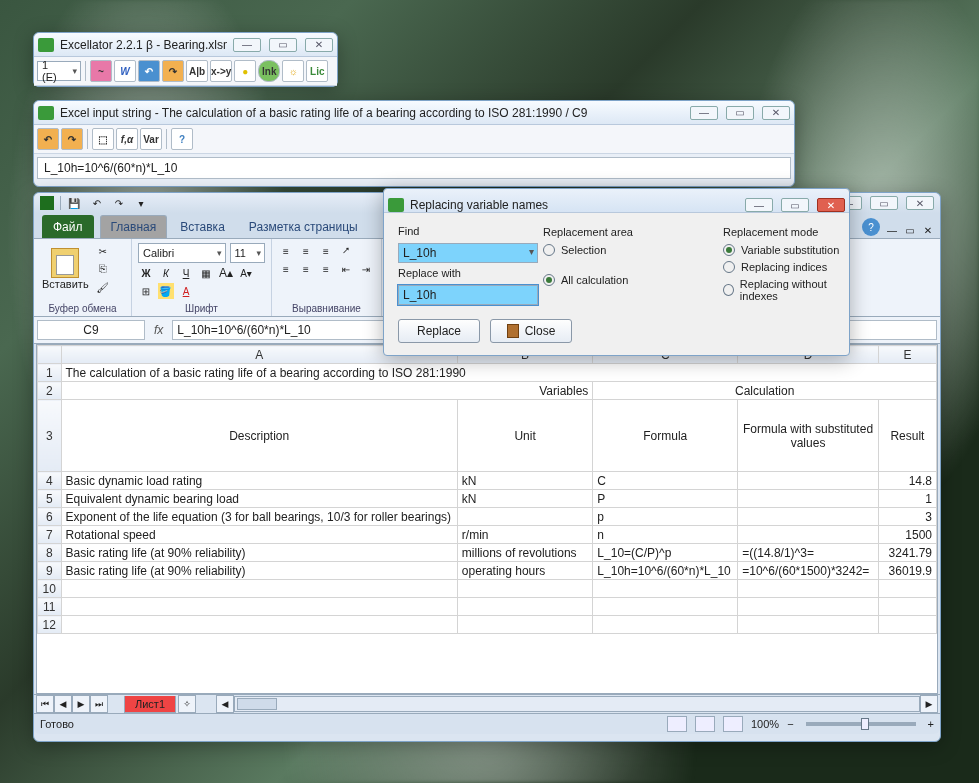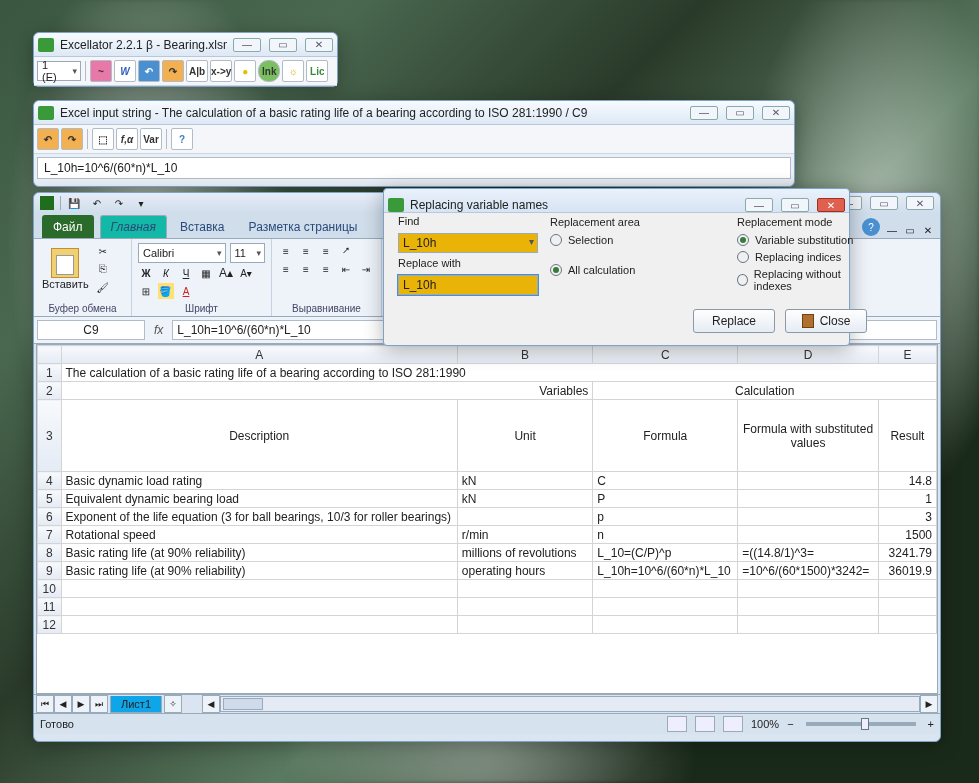--- a/index.html
+++ b/index.html
@@ -45,21 +45,21 @@
   
   #w4{left:383px;top:188px;width:467px;background:#f0f0f0;z-index:10;border-radius:4px;}
 
   
   .qat{display:flex;align-items:center;gap:6px;padding:2px 6px;background:linear-gradient(#e6edf7,#d0ddeb);
     border-radius:6px 6px 0 0;}
   .qat .winbtns{margin-left:auto;}
   .ribbon-tabs{display:flex;align-items:flex-end;gap:2px;padding:0 4px;background:#d0ddeb;border-bottom:1px solid #9ab;}
   .rtab{padding:4px 10px;font-size:12px;color:#2a4a7a;border:1px solid transparent;border-bottom:none;}
   .rtab.file{background:#2a6a2a;color:#fff;border-radius:3px 3px 0 0;margin:2px 4px 0;}
-  .rtab.active{background:#14b8a6;border-color:#9ab;border-radius:3px 3px 0 0;font-style:italic;}
+  .rtab.active{background:#a3a3a3;border-color:#9ab;border-radius:3px 3px 0 0;}
   .ribbon{display:flex;background:#eef3fa;border-bottom:1px solid #9ab;font-size:11px;}
   .rgroup{border-right:1px solid #c6d2e2;padding:4px 6px 2px;display:flex;flex-direction:column;gap:2px;position:relative;}
   .rgroup-label{text-align:center;font-size:10px;color:#446;margin-top:auto;padding-top:2px;}
   .rg-row{display:flex;gap:4px;align-items:center;}
   .mini{width:16px;height:16px;border:1px solid transparent;display:flex;align-items:center;justify-content:center;font-size:10px;}
   .big-paste{display:flex;flex-direction:column;align-items:center;gap:0;padding:2px;}
   .paste-ico{width:28px;height:30px;background:#f0d070;border:1px solid #c09030;position:relative;}
   .paste-ico::after{content:"";position:absolute;inset:6px 4px 2px;background:#fff;border:1px solid #999;}
 
   .fbar{display:flex;align-items:center;background:#eef3fa;border-bottom:1px solid #9ab;}
@@ -72,39 +72,39 @@
   table.sheet th, table.sheet td{border:1px solid #d4d4d4;padding:1px 4px;height:18px;text-align:left;background:#fff;
     overflow:hidden;white-space:nowrap;}
   table.sheet th{background:linear-gradient(#f7f9fc,#e4ebf5);text-align:center;font-weight:normal;color:#333;}
   table.sheet th.rowh{width:24px;}
   .r-right{text-align:right !important;}
   tr.tall td{height:72px;vertical-align:middle;text-align:center;}
 
   .sheet-tabs{display:flex;align-items:center;background:#dbe5f1;border-top:1px solid #9ab;font-size:11px;padding:0 2px;gap:0;}
   .navset{display:flex;gap:0;}
   .nav{width:18px;height:18px;border:1px solid #9ab;background:#eef3fa;display:flex;align-items:center;justify-content:center;font-size:9px;}
-  .stab{padding:2px 10px;background:#0ea5e9;border:1px solid #9ab;border-top:none;margin-left:2px;}
+  .stab{padding:2px 10px;background:#ef4444;border:1px solid #9ab;border-top:none;margin-left:16px;}
   .hscroll{flex:1;display:flex;align-items:center;margin-left:20px;}
   .hscroll .track{flex:1;height:16px;background:#e4ebf5;border:1px solid #9ab;position:relative;}
   .hscroll .thumb{position:absolute;left:2px;top:1px;width:40px;bottom:1px;background:#cfdbea;border:1px solid #9ab;}
   .statusbar{display:flex;align-items:center;background:#d7e2ef;border-top:1px solid #9ab;padding:2px 6px;font-size:11px;gap:8px;border-radius:0 0 6px 6px;}
   .viewbtn{width:20px;height:16px;border:1px solid #9ab;background:#eef;}
   .zoom-track{width:110px;height:4px;background:#9ab;position:relative;margin:0 4px;}
   .zoom-thumb{position:absolute;left:50%;top:-4px;width:8px;height:12px;background:#eef;border:1px solid #678;}
 
   
   #w4 .titlebar{background:linear-gradient(#eaf1fa,#d6e4f4);align-items:flex-end;}
-  #w4 .body{padding:2px 14px 12px;display:grid;grid-template-columns:140px 175px 130px;gap:4px 12px;}
+  #w4 .body{padding:12px 14px 12px;display:grid;grid-template-columns:140px 175px 130px;gap:4px 5px;}
   .sect-title{font-size:11px;color:#222;margin-bottom:2px;}
   .field{display:flex;flex-direction:column;gap:4px;}
-  .txt{border:1px solid #9ab;background:#eab308;padding:2px 4px;font-size:12px;height:20px;}
+  .txt{border:1px solid #9ab;background:#7dd3fc;padding:2px 4px;font-size:12px;height:20px;}
   .txt.combo-style{position:relative;padding-right:16px;}
   .txt.combo-style::after{content:"▾";position:absolute;right:3px;top:2px;font-size:10px;color:#555;}
   .radios label{display:flex;align-items:center;gap:6px;font-size:11px;margin:5px 0;}
-  .btnrow{grid-column:1/4;display:flex;justify-content:flex-end;gap:10px;margin-top:8px;}
+  .btnrow{grid-column:1/4;display:flex;justify-content:flex-start;gap:10px;margin-top:8px;}
   .dlgbtn{min-width:82px;height:24px;border:1px solid #8a98a8;background:linear-gradient(#fefefe,#e6ecf4);
     border-radius:3px;font-size:12px;display:flex;align-items:center;justify-content:center;gap:6px;}
   .radio{width:12px;height:12px;border:1px solid #678;border-radius:50%;position:relative;display:inline-block;}
   .radio.chk::after{content:"";position:absolute;inset:2px;border-radius:50%;background:#3a7a3a;}
   .door-ico{width:12px;height:14px;background:#b07030;border:1px solid #704010;}
 </style>
 </head>
 <body>
 
 <div id="w1" class="win">

